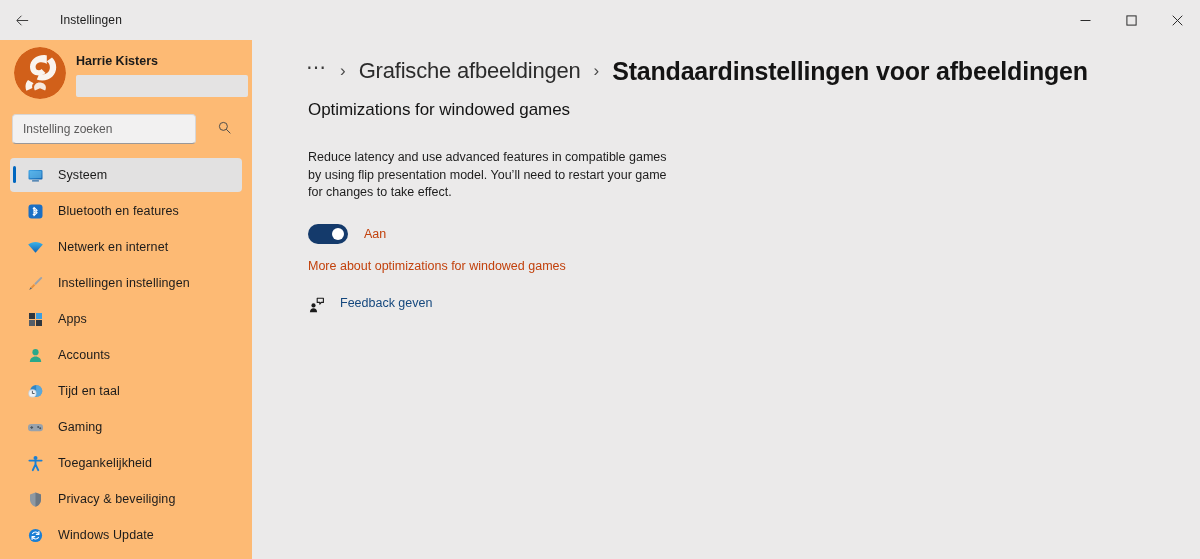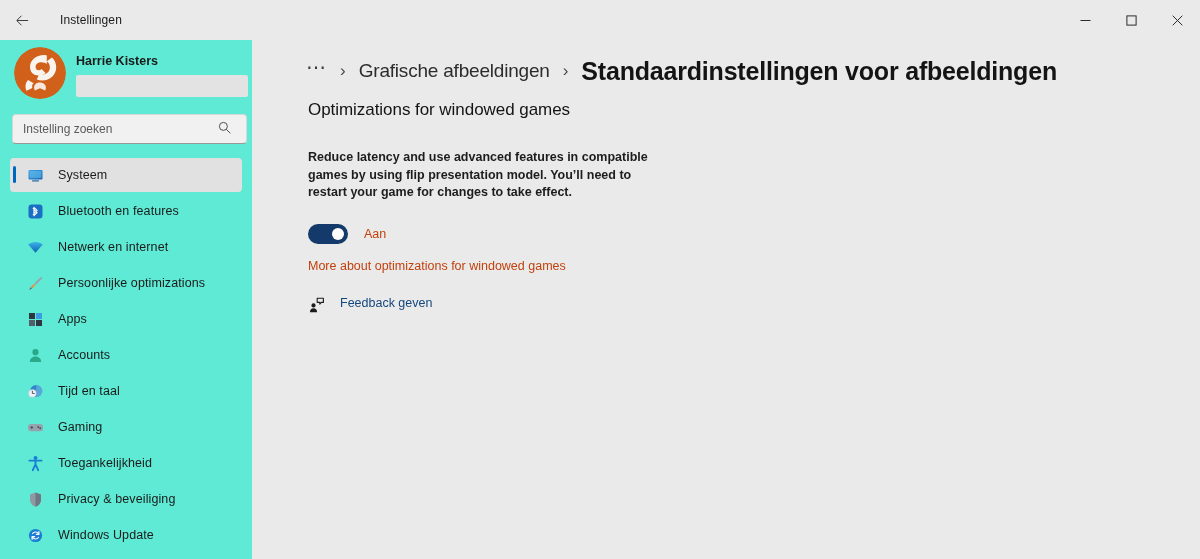--- a/index.html
+++ b/index.html
@@ -47,21 +47,21 @@
   }
 
   
   .shell { display: flex; height: 519px; }
 
   
   .sidebar {
     width: 252px;
     flex: 0 0 252px;
     padding: 0 8px;
-    background: #5eead4;
+    background: #fdba74;
   }
   .account {
     display: flex;
     align-items: flex-start;
     padding: 6px 0 0 6px;
     height: 62px;
   }
   .avatar {
     width: 52px; height: 52px;
     border-radius: 50%;
@@ -82,21 +82,21 @@
     width: 172px;
     background: #e4e3e3;
     border-radius: 2px;
   }
 
   .searchwrap {
     margin: 12px 4px 0 4px;
     position: relative;
   }
   .searchbox {
-    width: 235px;
+    width: 184px;
     height: 30px;
     background: #f2f1f1;
     border: 1px solid #d8d6d6;
     border-bottom-color: #9a9898;
     border-radius: 4px;
     font-size: 12px;
     color: #5b5a5a;
     padding: 0 30px 0 10px;
     font-family: "Liberation Sans", sans-serif;
     outline: none;
@@ -160,21 +160,21 @@
     line-height: 14px;
     padding-bottom: 8px;
   }
   .crumb-sep {
     font-size: 17px;
     color: #4a4a4a;
     margin: 0 13px;
     font-weight: 300;
   }
   .crumb-link {
-    font-size: 19px;
+    font-size: 22px;
     color: #2c2c2c;
     font-weight: normal;
     letter-spacing: -.2px;
   }
   .crumb-current {
     font-size: 25px;
     color: #141414;
     font-weight: bold;
     letter-spacing: -.2px;
   }
@@ -185,21 +185,20 @@
     color: #141414;
     margin: 0 0 8px 2px;
     letter-spacing: -.05px;
   }
   .section-desc {
     font-size: 12.5px;
     color: #1d1d1d;
     line-height: 17.5px;
     margin: 29px 0 0 2px;
     max-width: 360px;
-    font-weight: bold;
   }
 
   .toggle-row {
     display: flex;
     align-items: center;
     margin: 22px 0 0 2px;
   }
   .toggle {
     width: 40px; height: 20px;
     border-radius: 10px;
@@ -349,21 +348,21 @@
       </div>
 
       <div class="navitem">
         <span class="navicon">
           <svg width="17" height="17" viewBox="0 0 17 17">
             <path d="M13.6 2.2 7.3 8.5l1.4 1.4 6.3-6.3a1 1 0 0 0-1.4-1.4z" fill="#9aa3ad"></path>
             <path d="M6.9 8.9 8.3 10.3 5.2 13.4 3.8 12z" fill="#e8913c"></path>
             <path d="M3.6 12.2 2.2 15l2.8-1.4z" fill="#5a646e"></path>
           </svg>
         </span>
-        <span class="navlabel">Persoonlijke optimizations</span>
+        <span class="navlabel">Instellingen instellingen</span>
       </div>
 
       <div class="navitem">
         <span class="navicon">
           <svg width="17" height="17" viewBox="0 0 17 17">
             <rect x="2" y="2" width="6" height="6" fill="#2e3740"></rect>
             <rect x="9" y="9" width="6" height="6" fill="#2e3740"></rect>
             <rect x="2" y="9" width="6" height="6" fill="#545e68"></rect>
             <path d="M9 2h6v6H9z" fill="#3c9ee0"></path>
           </svg>

